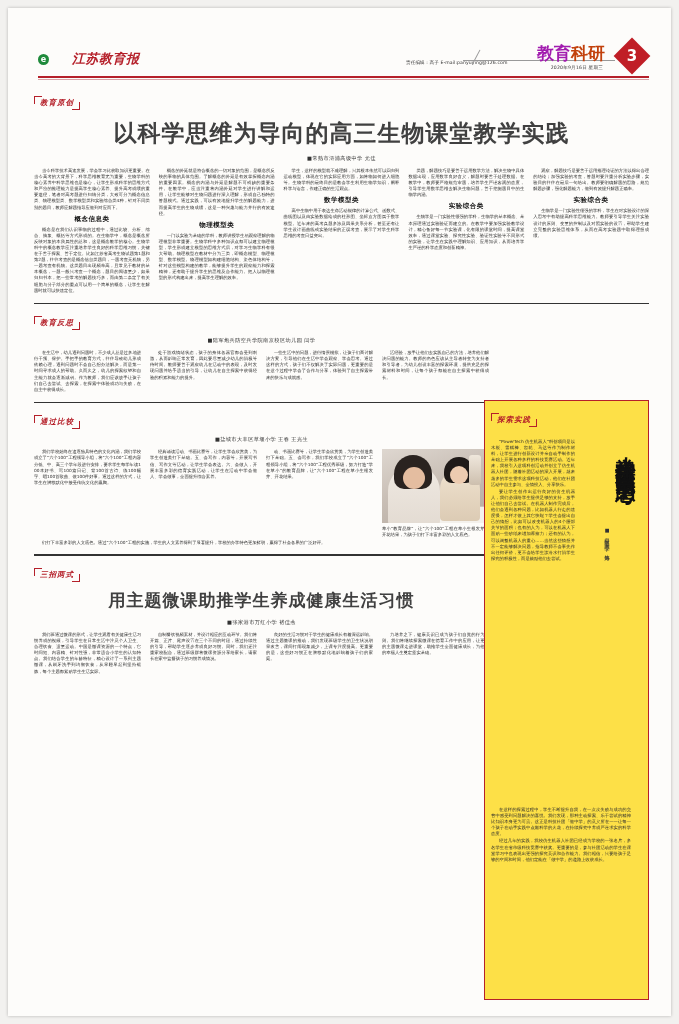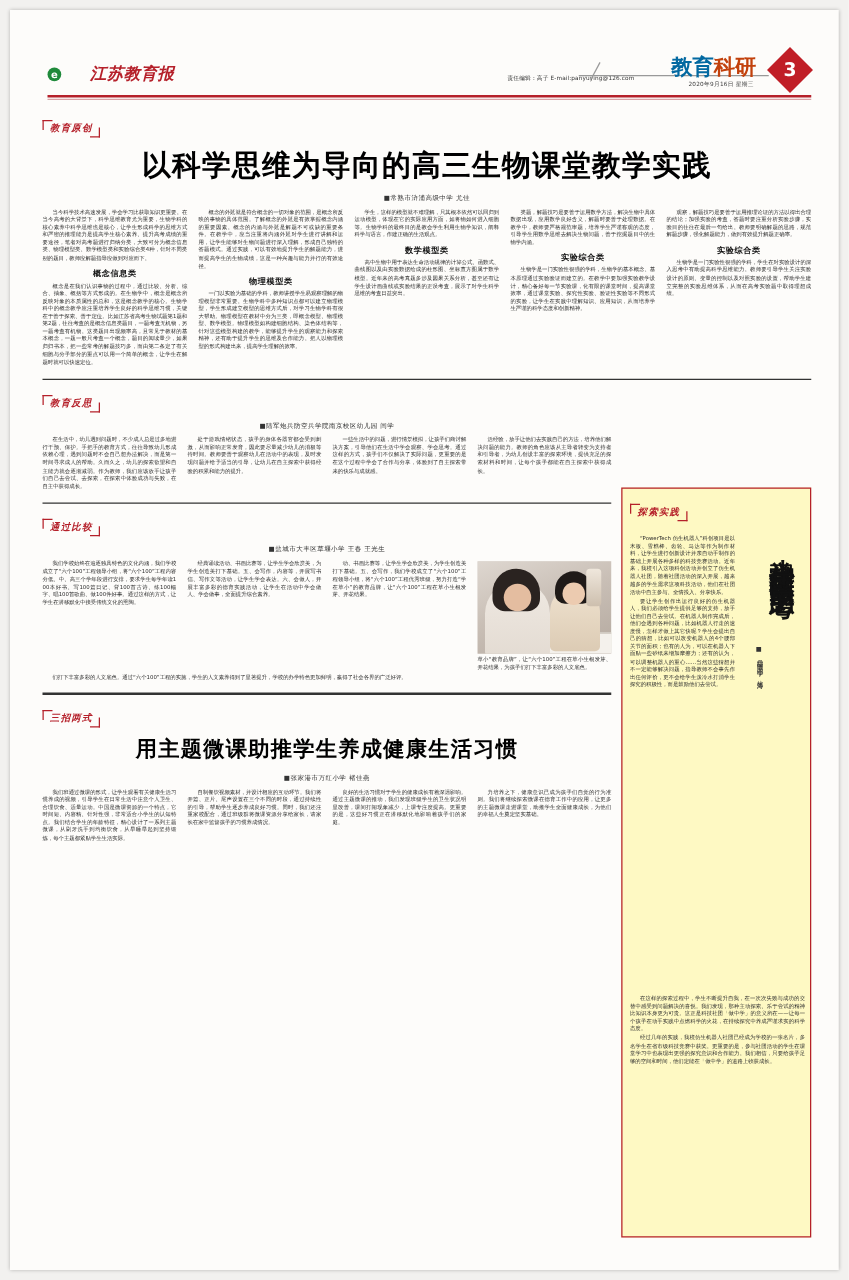--- a/index.html
+++ b/index.html
@@ -33,21 +33,21 @@
   .editor-line{
     position:absolute;left:372px;top:20px;
     font-size:4.6px;color:#333;letter-spacing:.1px;white-space:nowrap;
   }
   .mast-right{position:absolute;right:0;top:0;width:190px;height:42px;}
   .mast-title{
     position:absolute;right:44px;top:2px;
     font-family:"DejaVu Serif","Liberation Serif",serif;
     font-size:17px;font-weight:bold;white-space:nowrap;
   }
-  .mt-a{color:#0369a1;}
+  .mt-a{color:#a21caf;}
   .mt-b{color:#c2410c;}
   .mast-date{
     position:absolute;right:46px;top:25px;
     font-size:4.6px;color:#3a3a3a;white-space:nowrap;letter-spacing:.2px;
   }
   .diamond{
     position:absolute;right:4px;top:3px;width:26px;height:26px;
     background:#c01e26;transform:rotate(45deg);
   }
   .diamond span{
@@ -77,21 +77,21 @@
     letter-spacing:1px;
   }
   .tag:before,.tag:after{
     content:"";position:absolute;width:7px;height:7px;border:1px solid #b5202a;
   }
   .tag:before{left:0;top:0;border-right:none;border-bottom:none;}
   .tag:after{right:0;bottom:0;border-left:none;border-top:none;}
 
   
   .headline{
-    text-align:center;font-weight:bold;color:#000000;
+    text-align:center;font-weight:bold;color:#404040;
     font-family:"DejaVu Sans","Liberation Sans",sans-serif;
     letter-spacing:1px;
   }
   .h-main{font-size:23px;line-height:30px;margin:8px 0 0 0;}
   .h-sec{font-size:17px;line-height:24px;margin:6px 0 0 0;}
   .byline{
     text-align:center;font-size:5.2px;color:#333;margin-top:7px;letter-spacing:.4px;
   }
 
   
@@ -148,22 +148,22 @@
     position:absolute;right:8px;top:6px;width:12px;height:30px;border-radius:3px;
     background:linear-gradient(180deg,#efe7dc,#cdbfae);
   }
   .caption{
     font-size:4.3px;line-height:6px;color:#2c2c2c;margin-top:3px;text-align:justify;
     word-break:break-all;
   }
 
   
   .sidebox{
-    position:absolute;right:0;top:350px;width:152px;height:600px;
-    border:1px solid #b5202a;padding:6px;box-sizing:border-box;background:#fef9c3;
+    position:absolute;right:0;top:360px;width:165px;height:600px;
+    border:1px solid #b5202a;padding:6px;box-sizing:border-box;background:#fde047;
   }
   .sidebox-inner{position:relative;width:100%;height:100%;}
   .v-title{
     position:absolute;right:2px;top:34px;
     writing-mode:vertical-rl;text-orientation:upright;
     font-family:"DejaVu Serif","Liberation Serif",serif;
     font-size:20px;font-weight:bold;color:#111;letter-spacing:2px;
     height:350px;
   }
   .v-byline{

